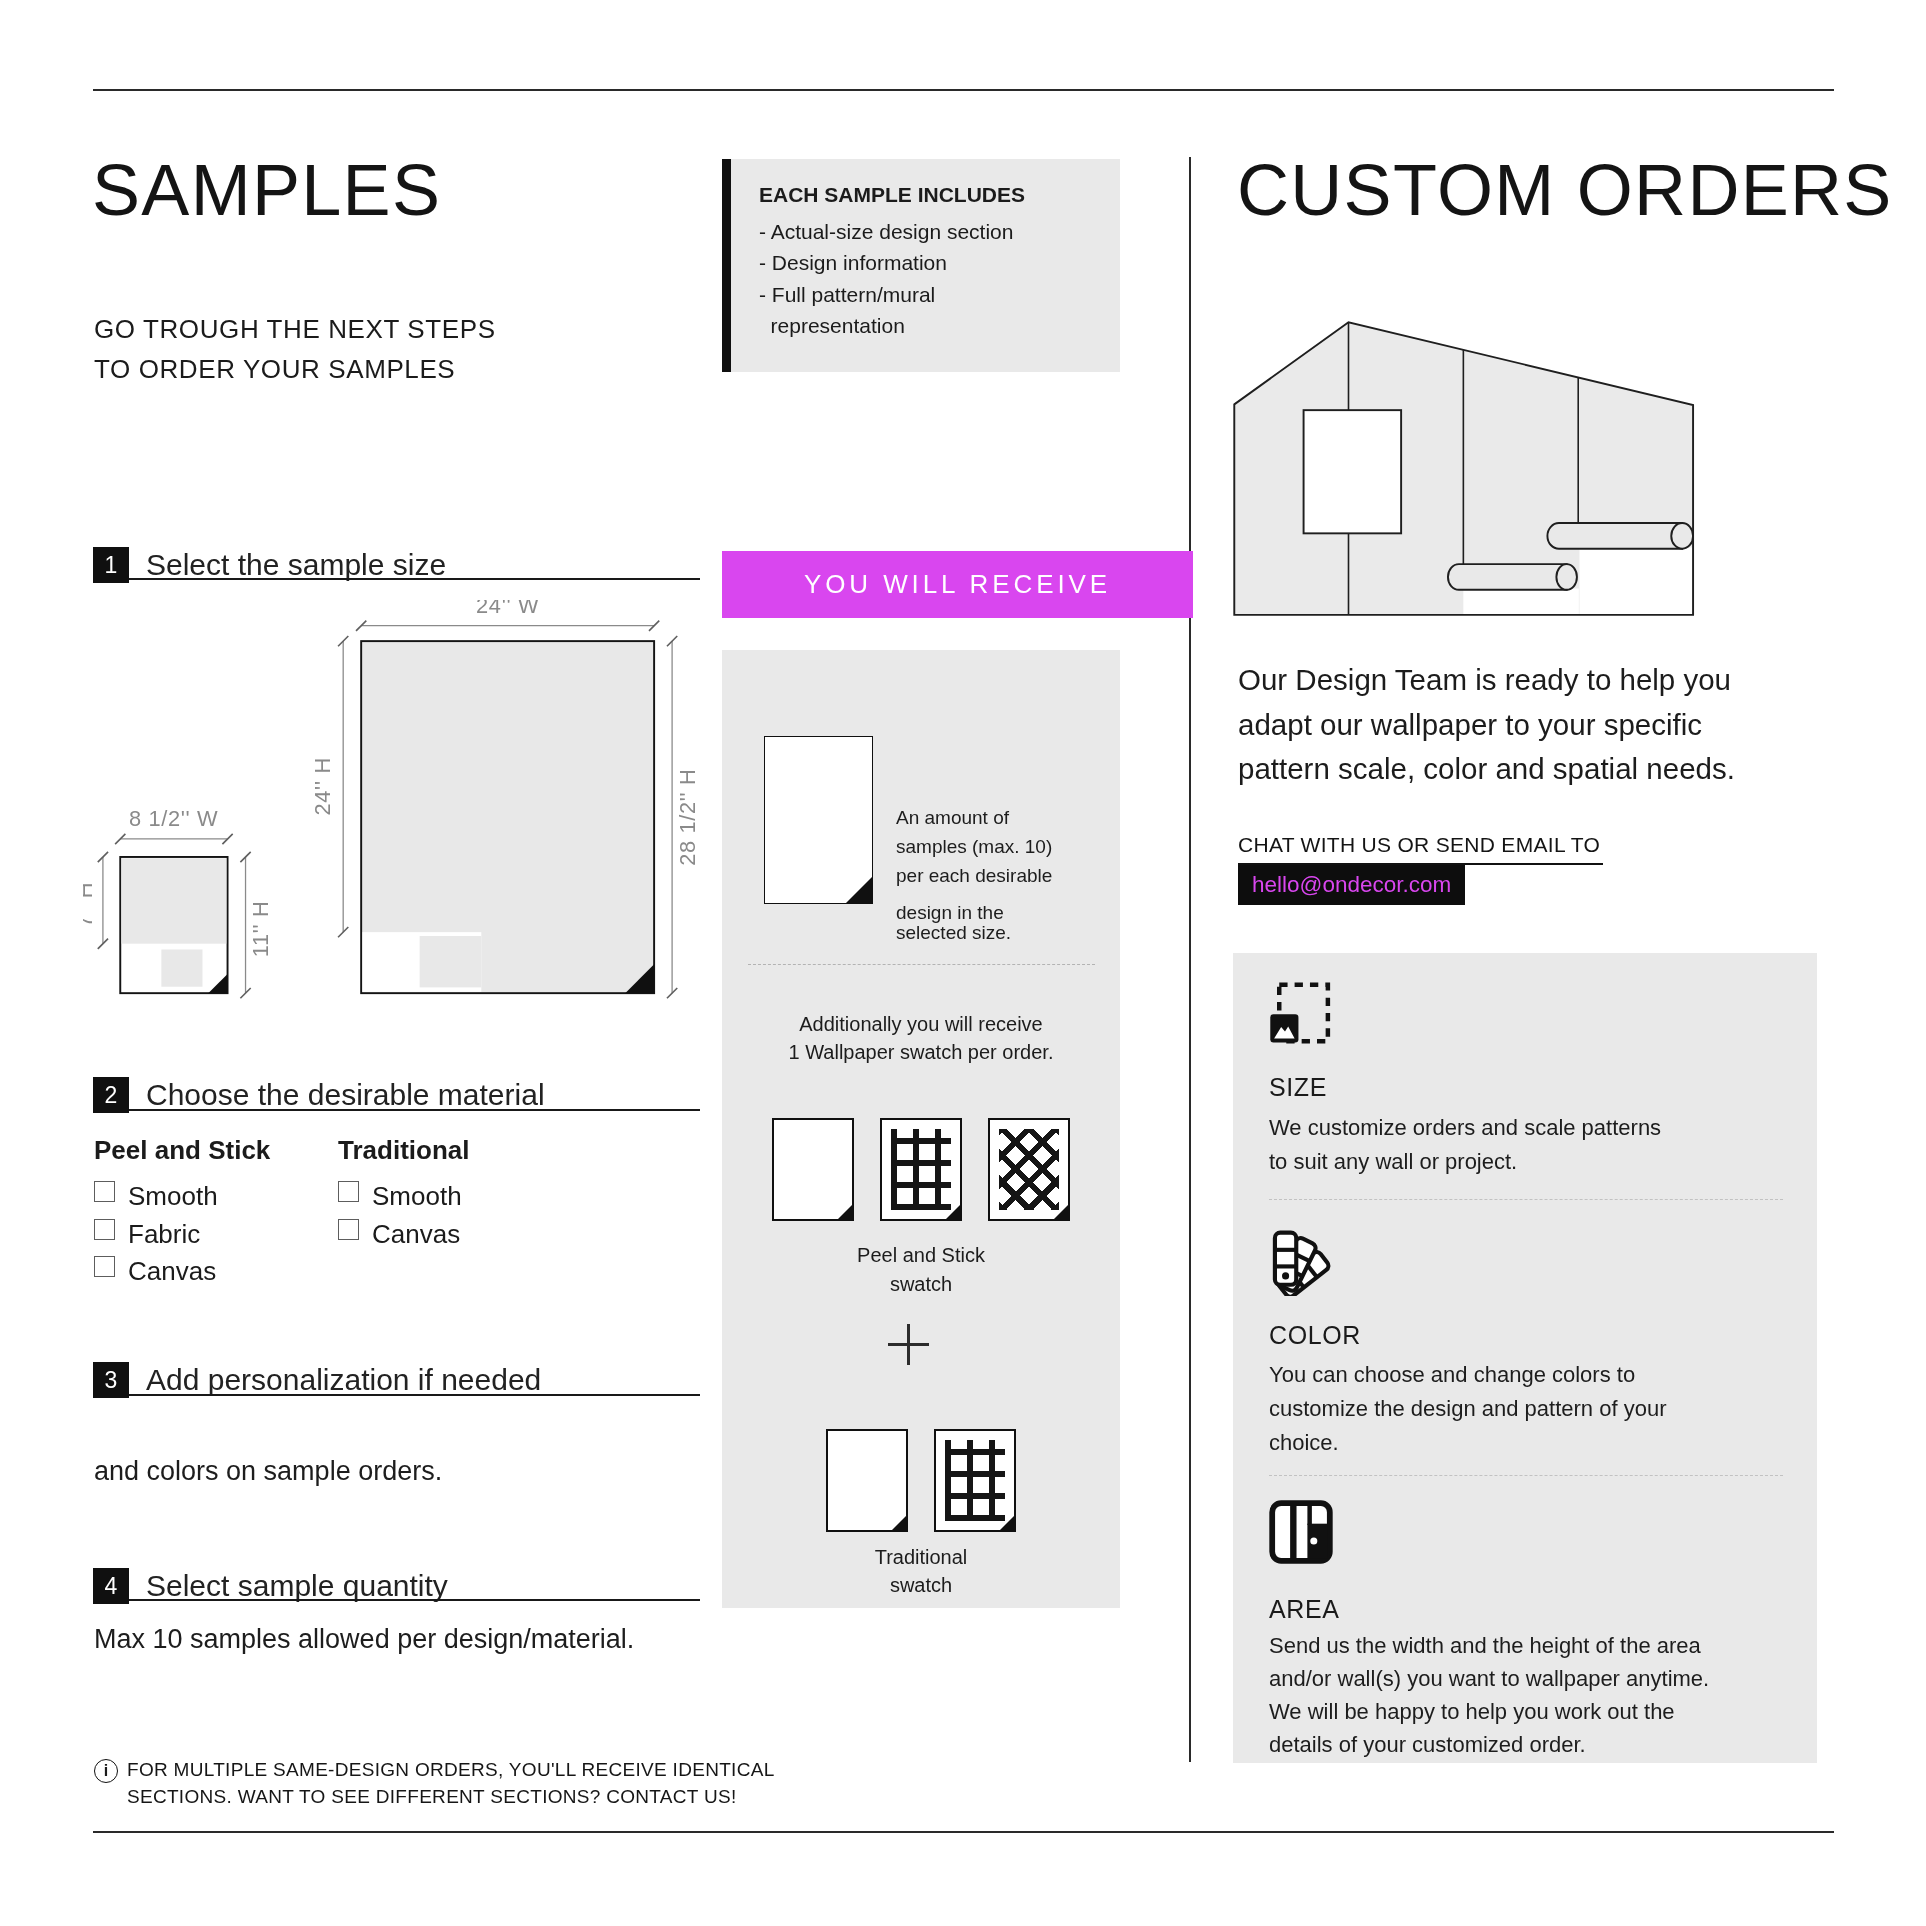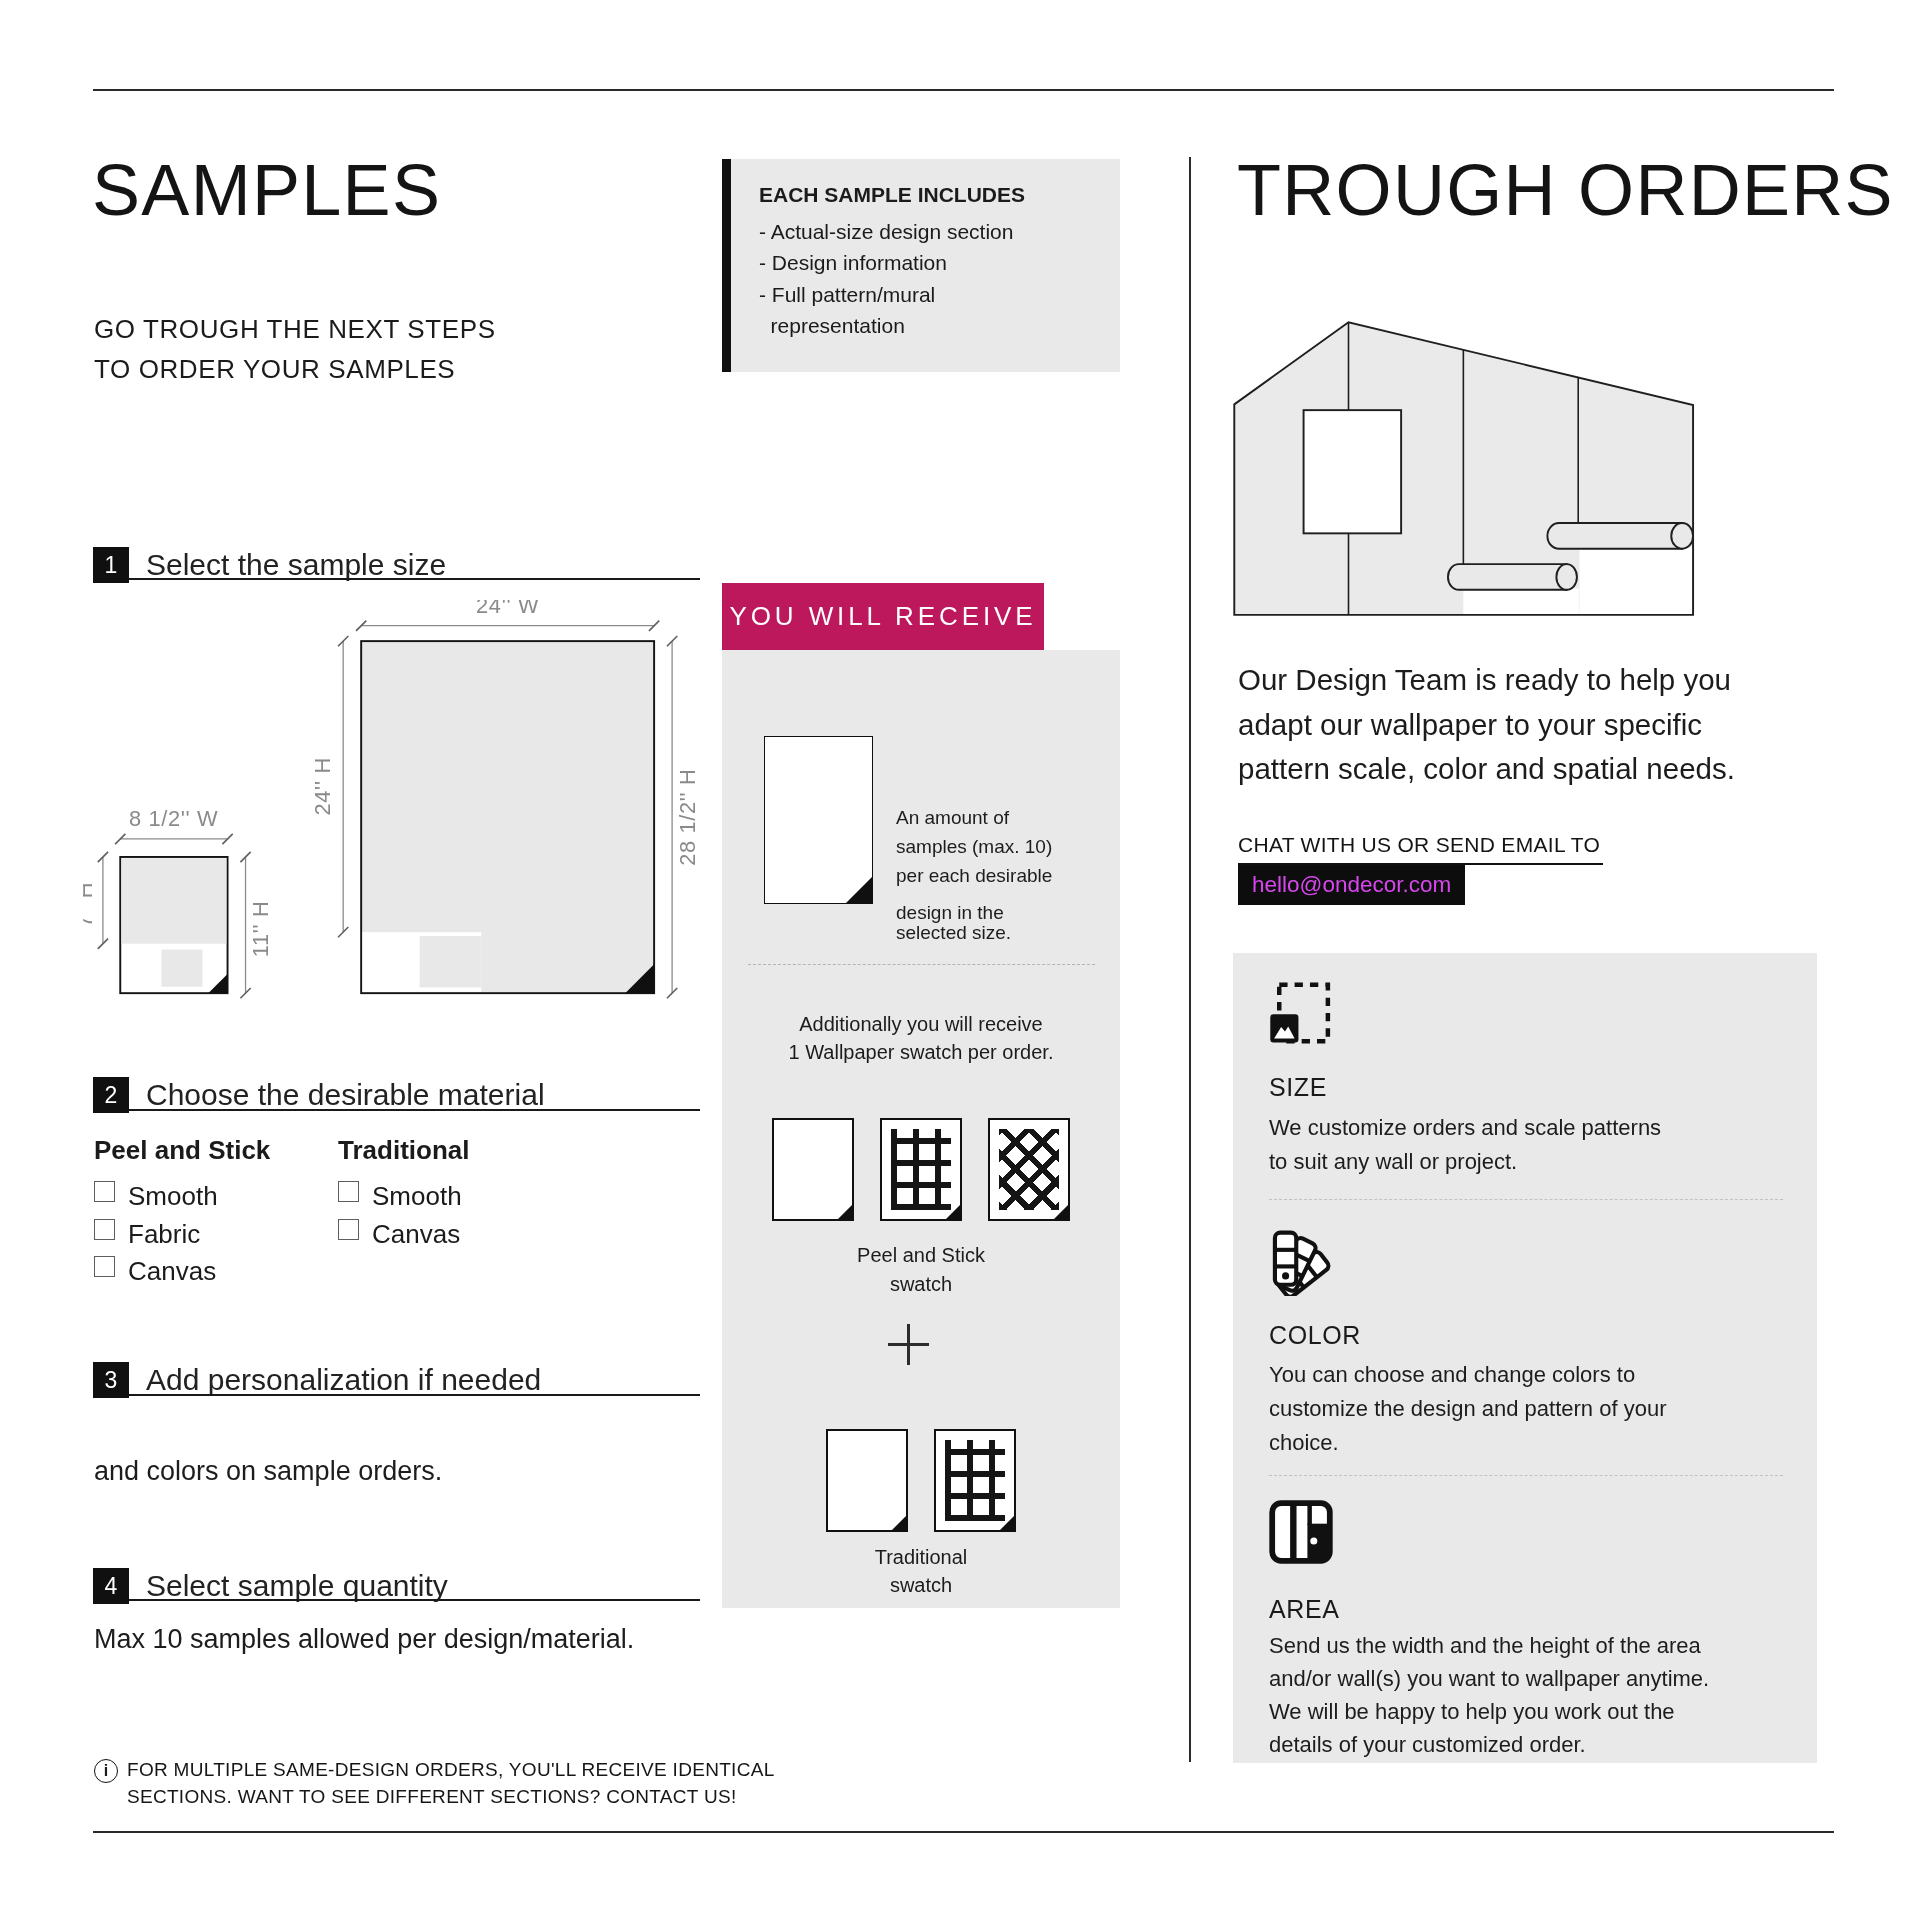--- a/index.html
+++ b/index.html
@@ -19,21 +19,21 @@
             font-size:23px;font-weight:400;display:flex;align-items:center;justify-content:center;}
   .step-title{position:absolute;font-size:30px;font-weight:400;color:#222;white-space:nowrap;line-height:36px;}
   .step-rule{position:absolute;height:1.9px;background:#191919;width:571px;}
   .body-line{position:absolute;font-size:27px;font-weight:400;color:#1d1d1d;white-space:nowrap;}
   .mat-head{position:absolute;font-size:26px;font-weight:700;white-space:nowrap;}
   .opt{position:absolute;display:flex;align-items:flex-start;gap:13px;font-size:26px;font-weight:400;white-space:nowrap;}
   .cb{width:19px;height:19px;border:1.9px solid #5d5d5d;background:#fff;flex:0 0 auto;}
   .note-icon{position:absolute;width:22px;height:22px;border:1.9px solid #111;border-radius:50%;
              font-size:16px;font-weight:700;display:flex;align-items:center;justify-content:center;}
   .note-line{position:absolute;font-size:19px;letter-spacing:0.3px;white-space:nowrap;color:#161616;}
-  .mid-head{position:absolute;left:722px;top:583px;width:322px;height:67px;background:#be185d;color:#fff;
+  .mid-head{position:absolute;left:722px;top:551px;width:471px;height:67px;background:#d946ef;color:#fff;
             font-size:26px;font-weight:400;letter-spacing:3.9px;display:flex;align-items:center;justify-content:center;white-space:nowrap;}
   .panel{position:absolute;background:#e9e9e9;}
   .sheet{position:absolute;background:#ffffff;border:1.9px solid #101010;}
   .dogear{position:absolute;right:-0.6px;bottom:-0.6px;width:0;height:0;
           border-left:28px solid transparent;border-bottom:28px solid #101010;}
   .mid-text-line{position:absolute;font-size:19px;line-height:1.5;color:#1d1d1d;white-space:nowrap;}
   .dash{position:absolute;border-top:1.9px dashed #b3b3b3;height:0;}
   .center-line{position:absolute;left:722px;width:398px;text-align:center;font-size:20px;color:#1c1c1c;white-space:nowrap;}
   .swatch{position:absolute;width:82px;height:103px;background:#fff;border:2.6px solid #101010;box-sizing:border-box;}
   .swatch .pat{position:absolute;inset:9px;}
@@ -207,21 +207,21 @@
   <div class="swatch" style="left:826px;top:1429px;">
     <div class="dg"></div>
   </div>
   <div class="swatch" style="left:934px;top:1429px;">
     <div class="pat pat-grid"></div>
     <div class="dg"></div>
   </div>
   <div class="center-line" style="top:1546px;">Traditional</div>
   <div class="center-line" style="top:1574px;">swatch</div>
 
-  <div class="big-title" style="left:1237px;top:149px;">TROUGH ORDERS</div>
+  <div class="big-title" style="left:1237px;top:149px;">CUSTOM ORDERS</div>
 
   <svg class="abs" style="left:1233px;top:320px;" width="462" height="299" viewBox="0 0 720 465">
     <polygon points="2,131 180,3 717,132 717,459 2,459" fill="#eaeaea"></polygon>
     <rect x="540" y="354" width="176" height="104" fill="#ffffff"></rect>
     <rect x="359" y="418" width="180" height="40" fill="#ffffff"></rect>
     <g stroke="#1f1f1f" stroke-width="2.5">
       <line x1="180" y1="3" x2="180" y2="458"></line>
       <line x1="359" y1="46" x2="359" y2="420"></line>
       <line x1="538" y1="89" x2="538" y2="318"></line>
     </g>

